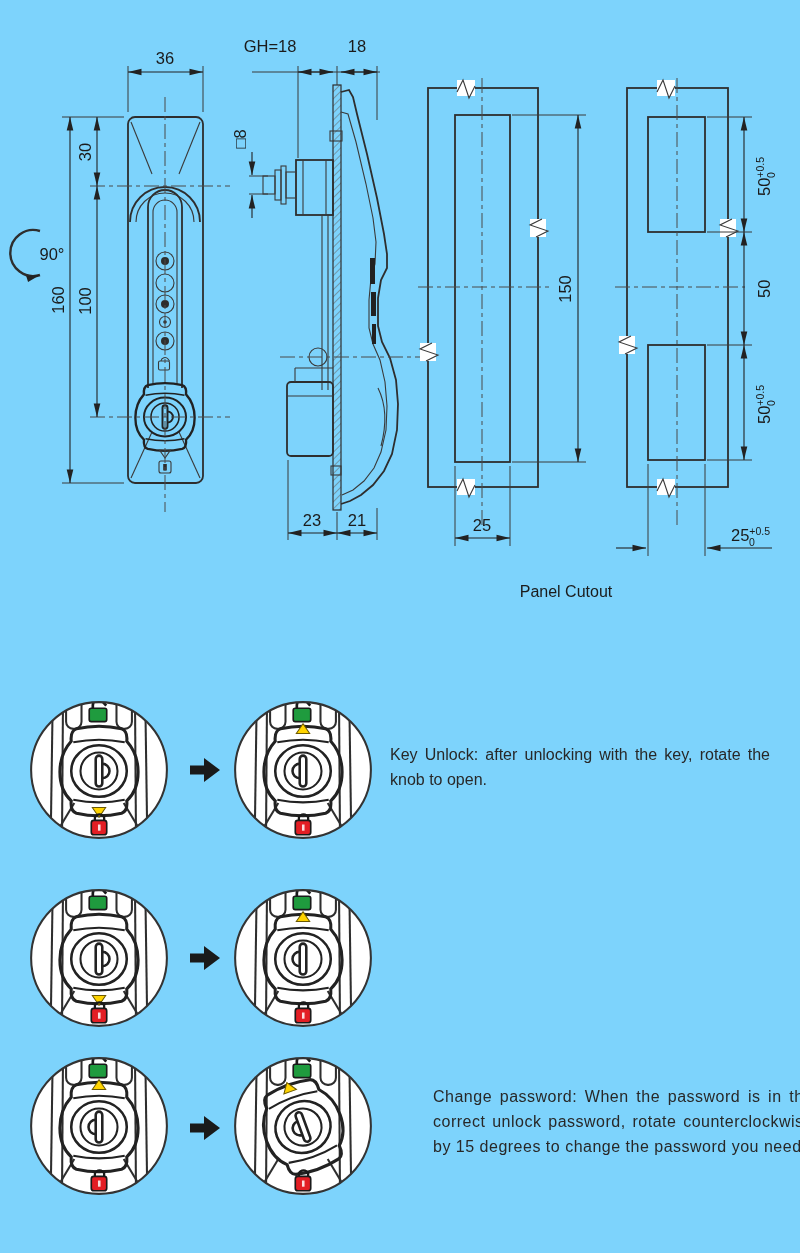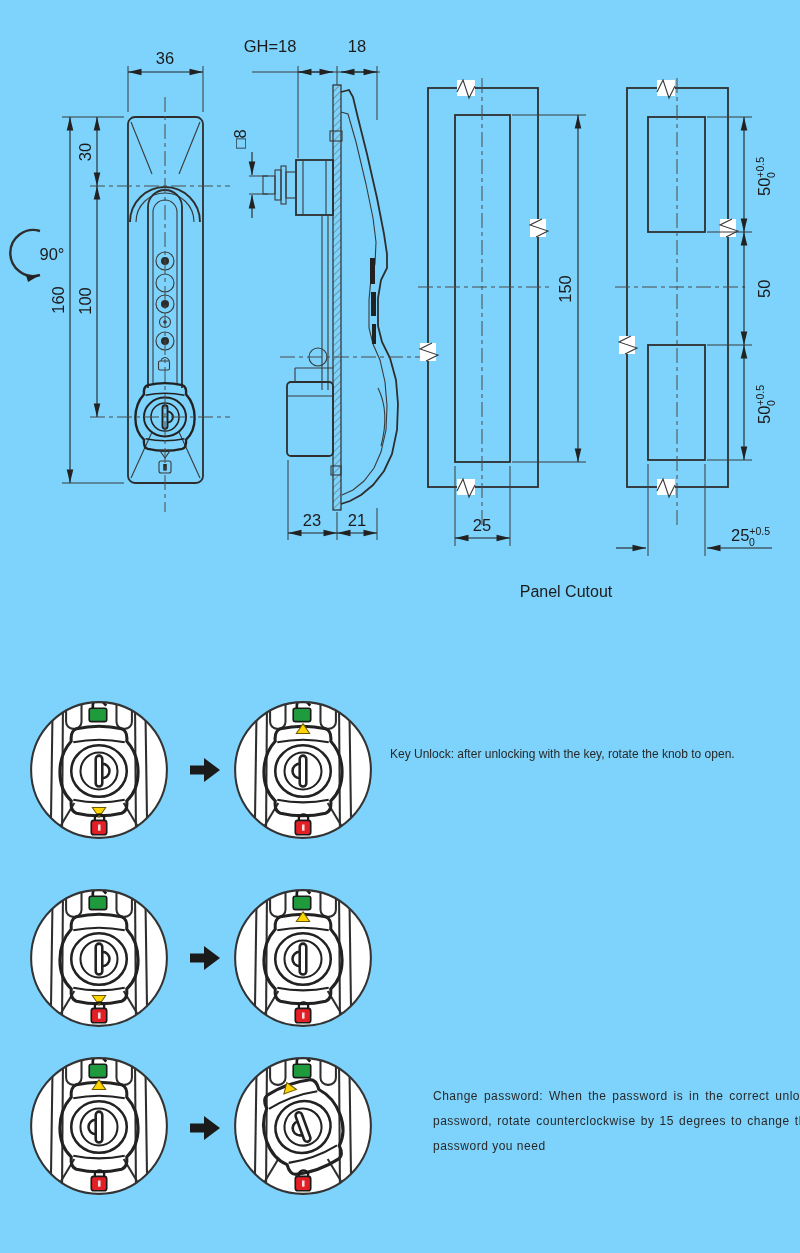--- a/index.html
+++ b/index.html
@@ -11,21 +11,21 @@
   .cap{font-size:16px;}
   .ol{fill:none;stroke:#2e2e2e;stroke-width:1.8;}
   .ol2{fill:none;stroke:#3a3a3a;stroke-width:1.1;}
   .xl{fill:none;stroke:#3a3a3a;stroke-width:1;}
   .dl{fill:none;stroke:#222;stroke-width:1.1;}
   .cl{fill:none;stroke:#4a4a4a;stroke-width:1;stroke-dasharray:15 4 4 4;}
   .abs{position:absolute;}
   .row{position:absolute;left:0;width:800px;height:160px;}
   .circ{position:absolute;top:0;}
   .arr{position:absolute;left:188px;}
-  .itext{position:absolute;left:390px;width:380px;font-size:12px;line-height:25px;
+  .itext{position:absolute;left:390px;width:380px;font-size:16px;line-height:25px;
          color:#282828;text-align:justify;}
   .ls{letter-spacing:0.5px;margin-left:43px;}
 </style>
 </head>
 <body>
 
 <div class="stage">
 
   <svg class="abs" style="left:0;top:0" width="800" height="640" viewBox="0 0 800 640">
     <defs>

